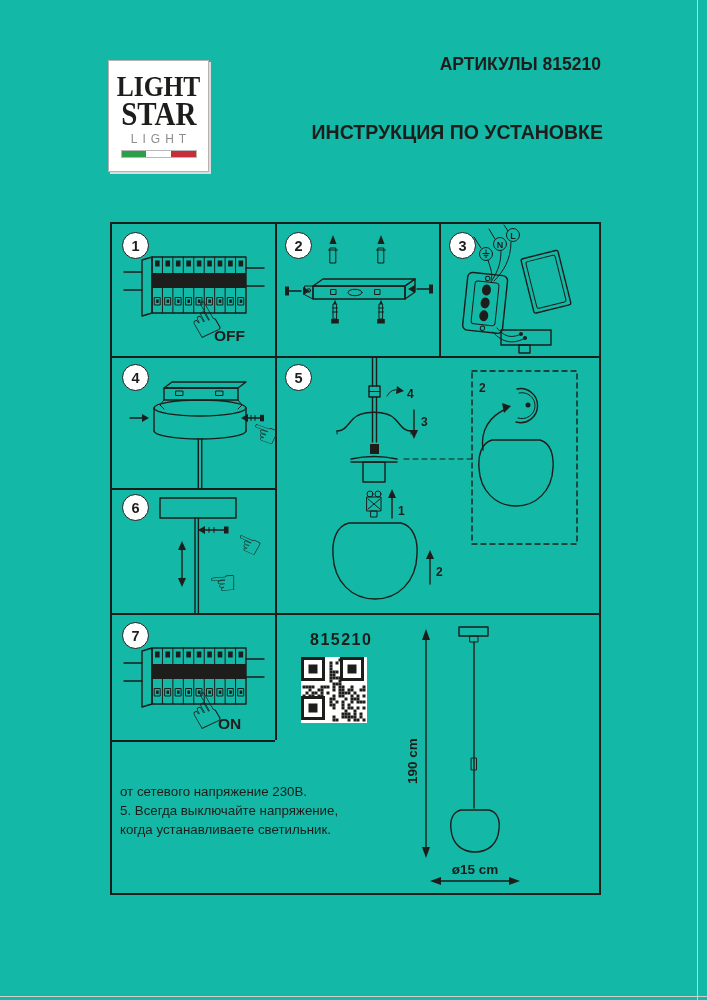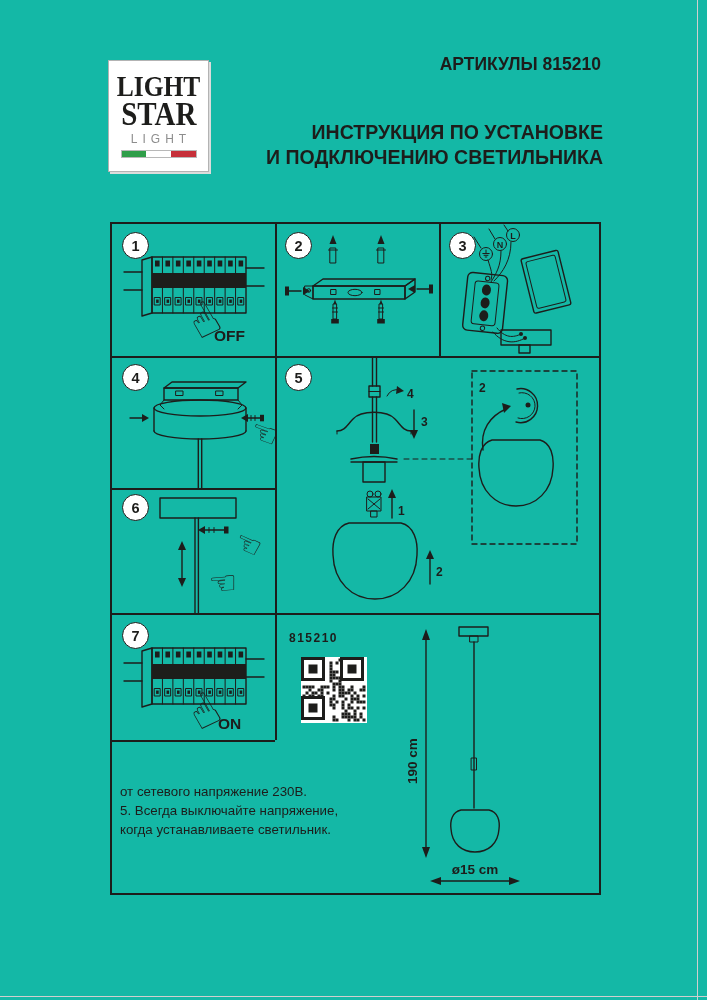--- a/index.html
+++ b/index.html
@@ -31,21 +31,21 @@
          background:#fff;box-sizing:border-box;font-size:14.5px;font-weight:bold;
          display:flex;align-items:center;justify-content:center;z-index:3;}
   .cell-svg{position:absolute;z-index:1;}
   svg .ln{fill:none;stroke:var(--ink);stroke-width:1.4;stroke-linecap:round;stroke-linejoin:round;}
   svg .thin{stroke-width:1;}
   svg .fl{fill:var(--ink);stroke:none;}
   svg .dash{stroke-dasharray:5 4;}
   svg text.txt{fill:var(--ink);font-family:"Liberation Sans","DejaVu Sans",sans-serif;font-weight:bold;}
   svg text.hand{fill:var(--ink);font-family:"DejaVu Sans",sans-serif;font-weight:normal;}
   
-  .article-code{position:absolute;left:289px;top:631px;font-size:12px;font-weight:bold;letter-spacing:1.5px;}
+  .article-code{position:absolute;left:310px;top:631px;font-size:16px;font-weight:bold;letter-spacing:1.5px;}
   .qr{position:absolute;left:301px;top:657px;}
   .notes{position:absolute;left:120px;top:782px;width:250px;font-size:13.3px;line-height:19px;}
   .scan-edge-r{position:absolute;left:697px;top:0;width:1px;height:1000px;background:#cfcfcf;}
   .scan-edge-b{position:absolute;left:0;top:996px;width:707px;height:1px;background:#cfcfcf;}
 </style>
 </head>
 <body>
 
 <div class="page">
 
@@ -59,21 +59,20 @@
         <span style="background:var(--flag-red)"></span>
     </div>
   </div>
 
   <div class="hdr-series">
     <div>АРТИКУЛЫ 815210</div>
   </div>
 
   <div class="hdr-title">
     <div>ИНСТРУКЦИЯ ПО УСТАНОВКЕ</div>
-    <div>И ПОДКЛЮЧЕНИЮ СВЕТИЛЬНИКА</div>
   </div>
 
   <div class="grid">
 
     <div class="gline" style="left:163px;top:0;width:2px;height:132px"></div>
     <div class="gline" style="left:327px;top:0;width:2px;height:132px"></div>
     <div class="gline" style="left:0;top:132px;width:487px;height:2px"></div>
     <div class="gline" style="left:163px;top:132px;width:2px;height:257px"></div>
     <div class="gline" style="left:0;top:264px;width:163px;height:2px"></div>
     <div class="gline" style="left:0;top:389px;width:487px;height:2px"></div>

